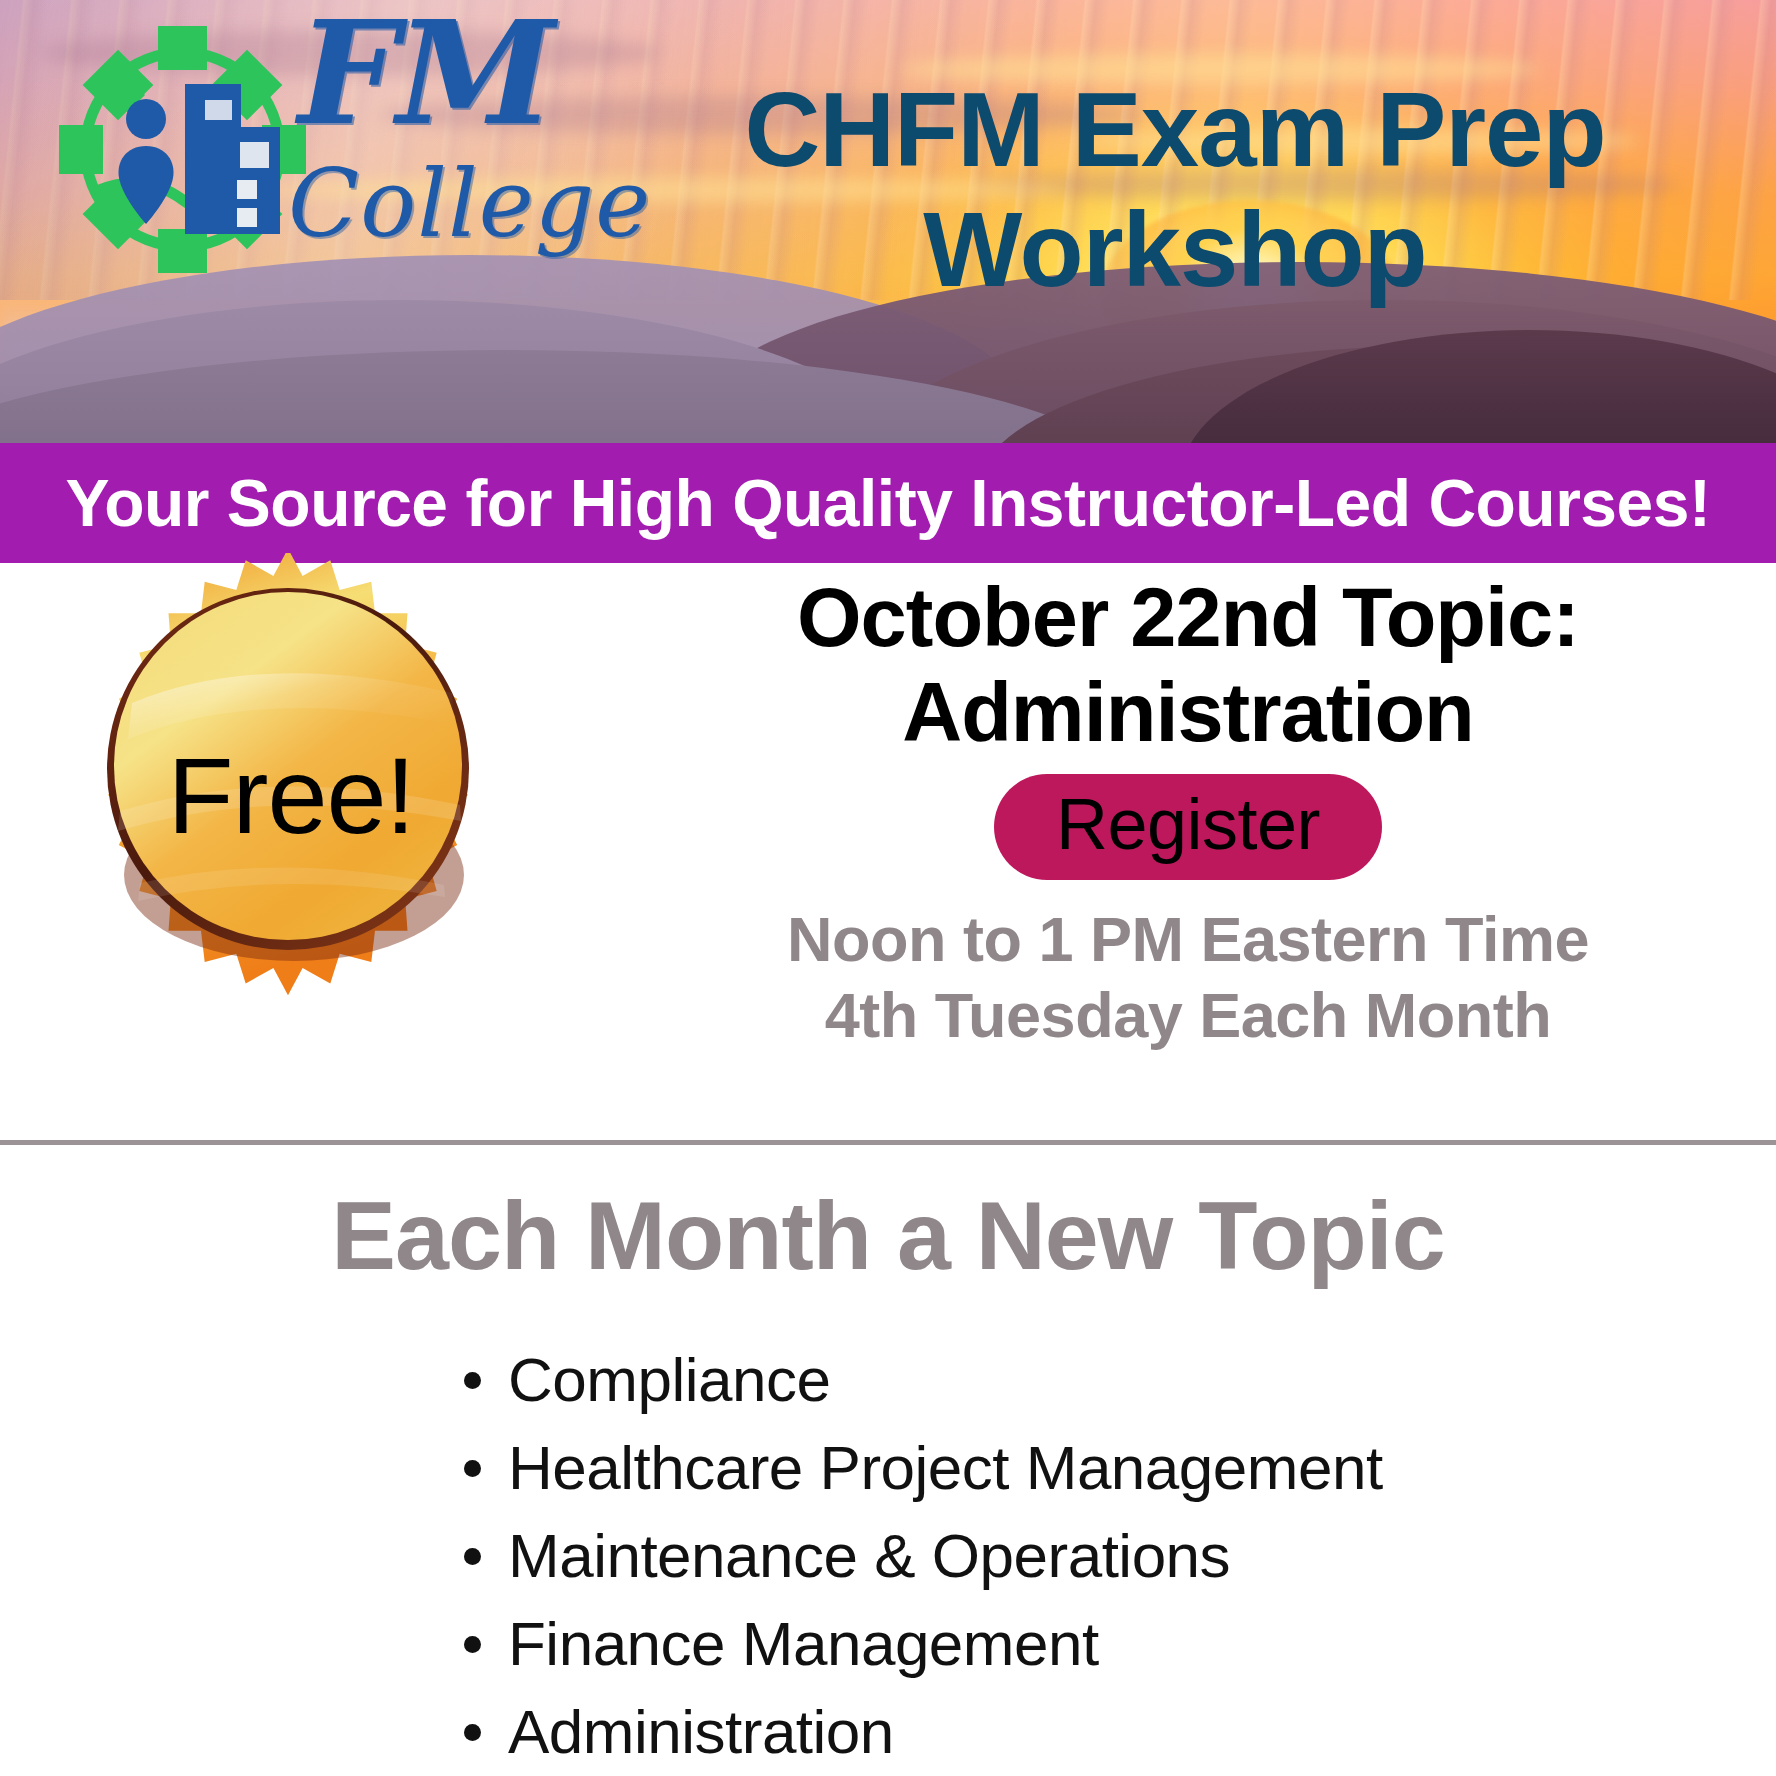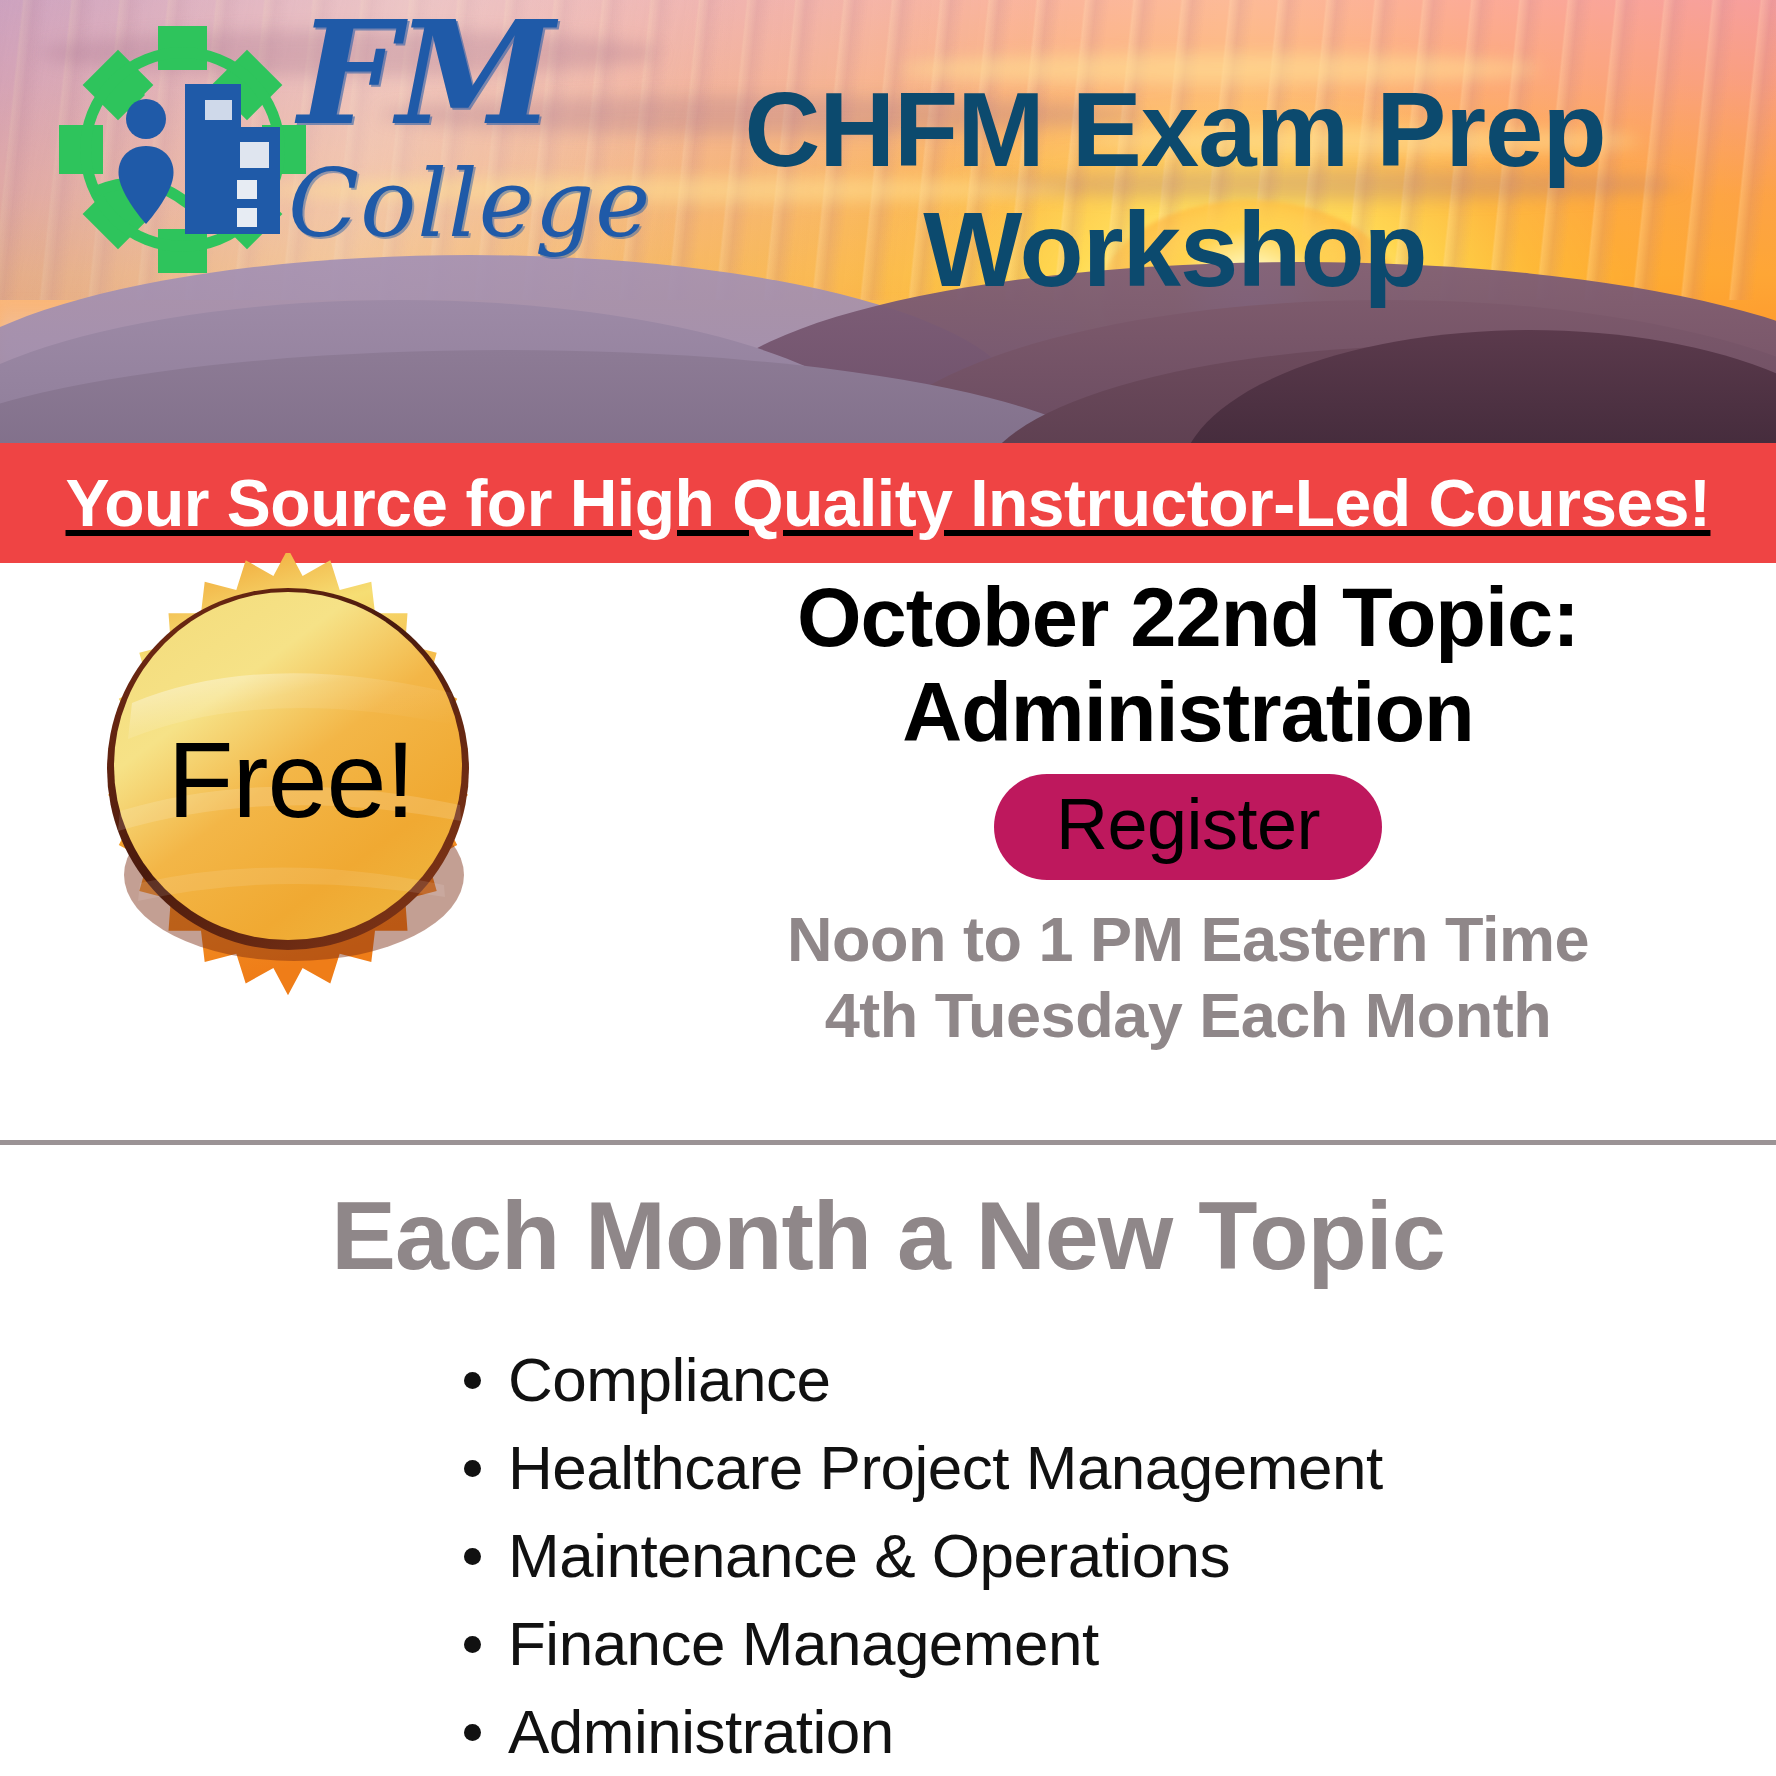--- a/index.html
+++ b/index.html
@@ -203,25 +203,24 @@
     margin-top: 32px;
   }
 
   
   .gray-banner {
     position: absolute;
     left: 0;
     top: 443px;
     width: 1776px;
     height: 120px;
-    background: #ef4444;
+    background: #a21caf;
     display: flex;
     align-items: center;
     justify-content: center;
-    text-decoration: underline;
   }
   .gray-banner-text {
     color: #ffffff;
     font-family: "Liberation Sans", sans-serif;
     font-weight: bold;
     font-size: 66px;
     letter-spacing: -0.5px;
     white-space: nowrap;
   }
 
@@ -239,21 +238,21 @@
   .seal {
     position: absolute;
     left: 62px;
     top: -10px;
     width: 452px;
     height: 452px;
   }
   .seal-text {
     position: absolute;
     left: 0;
-    top: 0;
+    top: 16px;
     width: 452px;
     height: 452px;
     display: flex;
     align-items: center;
     justify-content: center;
     font-family: "Liberation Sans", sans-serif;
     font-weight: normal;
     font-size: 108px;
     color: #000000;
     letter-spacing: -1px;

